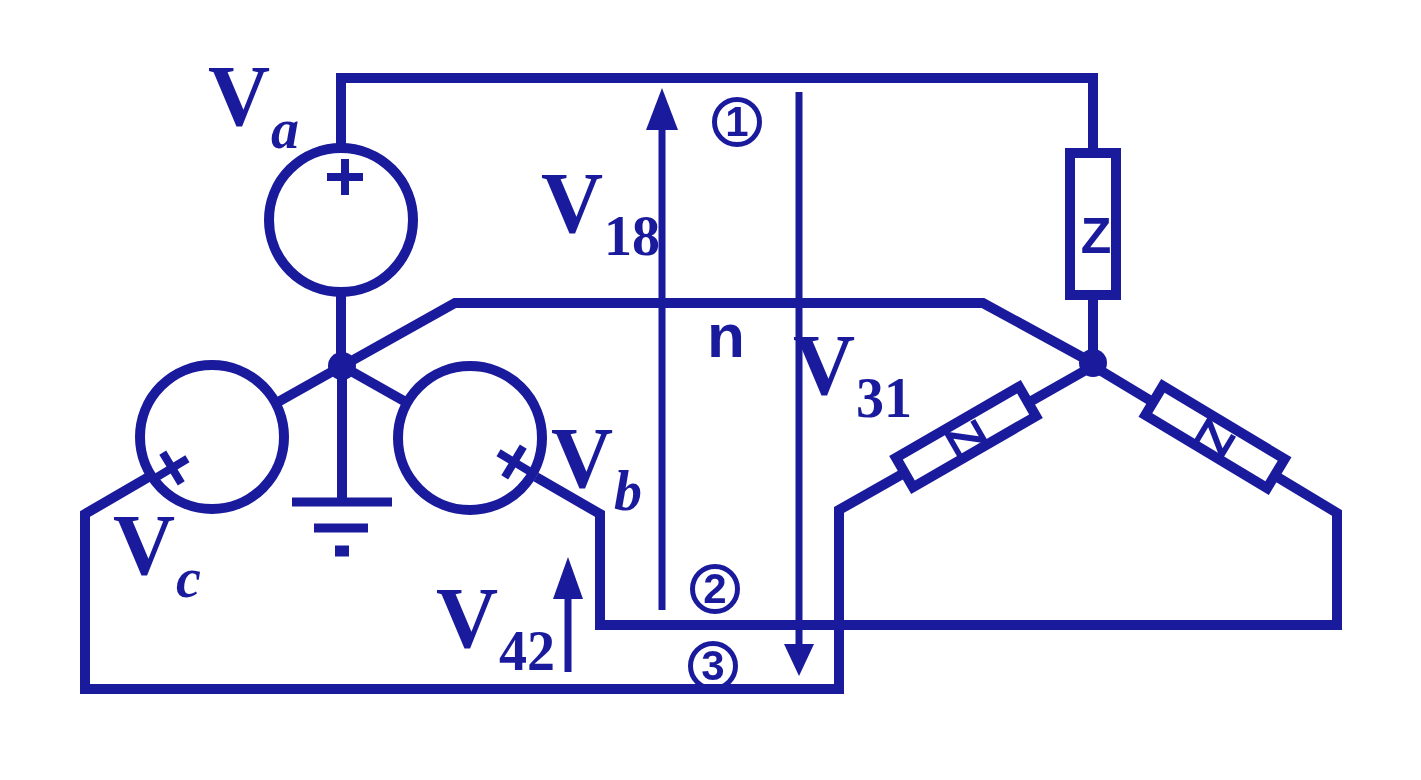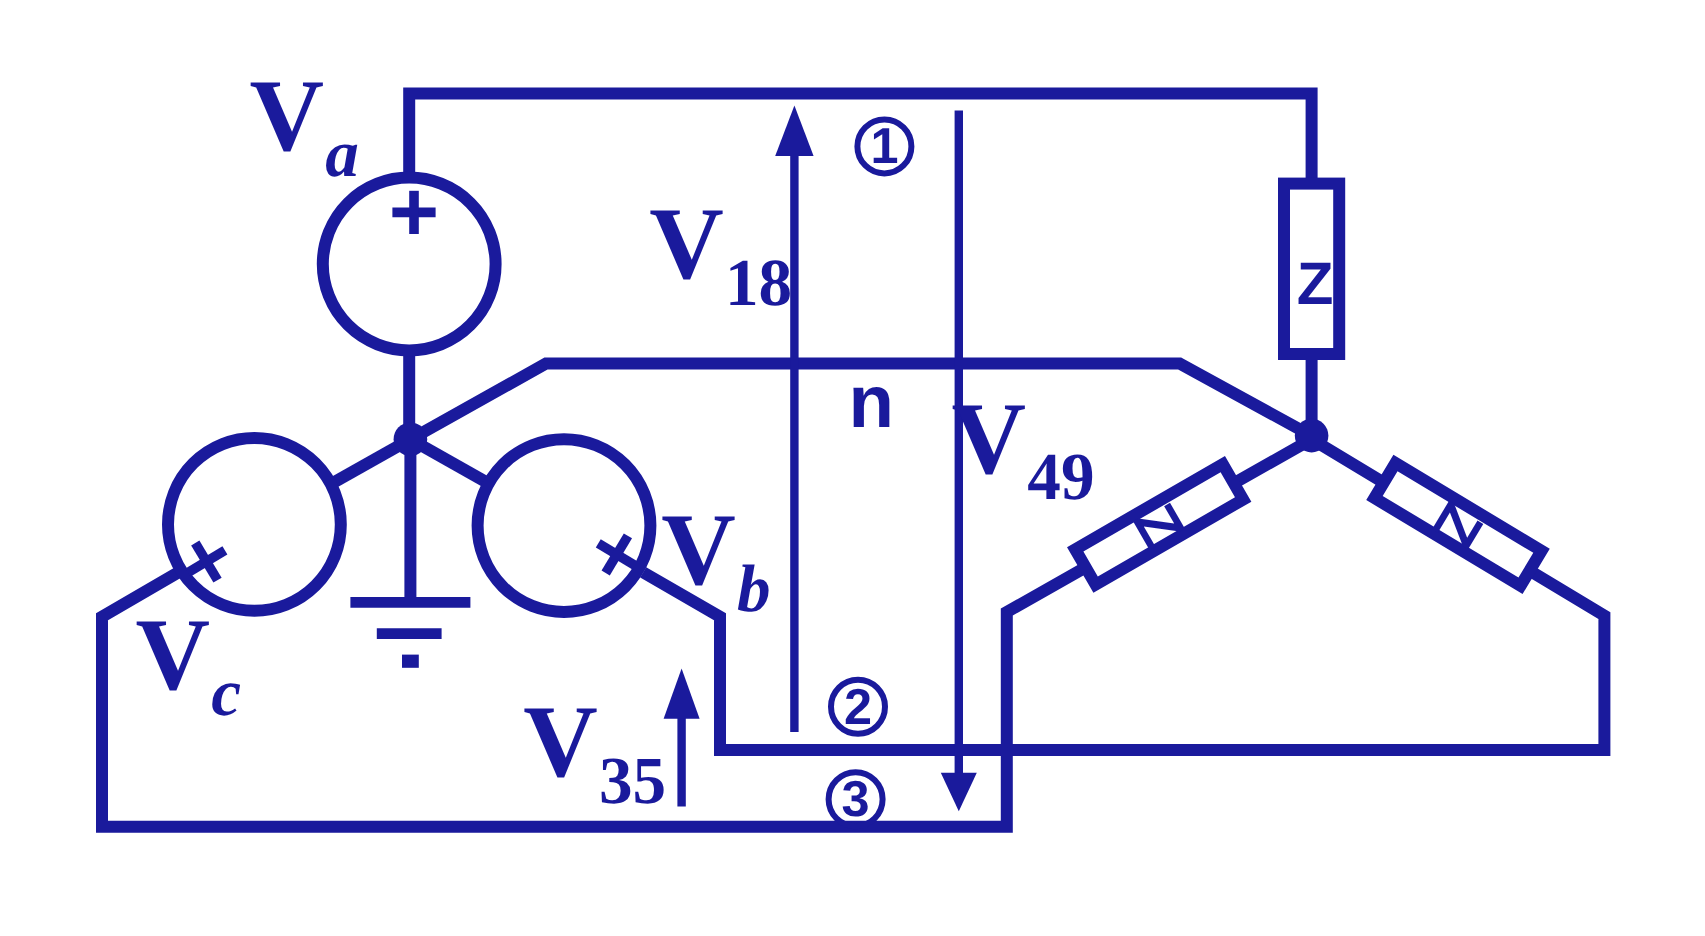--- a/index.html
+++ b/index.html
@@ -117,25 +117,25 @@
     <span class="main">V</span>
     <span class="sub letter">c</span>
   </div>
 
   <div class="vl" style="left:541px;top:160px;">
     <span class="main">V</span>
     <span class="sub">18</span>
   </div>
   <div class="vl" style="left:793px;top:322px;">
     <span class="main">V</span>
-    <span class="sub">49</span>
+    <span class="sub">31</span>
   </div>
   <div class="vl" style="left:436px;top:575px;">
     <span class="main">V</span>
-    <span class="sub">35</span>
+    <span class="sub">42</span>
   </div>
 
   <div class="node-badge" style="left:712px;top:97px;">
     <span>1</span>
   </div>
   <div class="node-badge" style="left:690px;top:564px;">
     <span>2</span>
   </div>
   <div class="node-badge" style="left:688px;top:641px;">
     <span>3</span>

